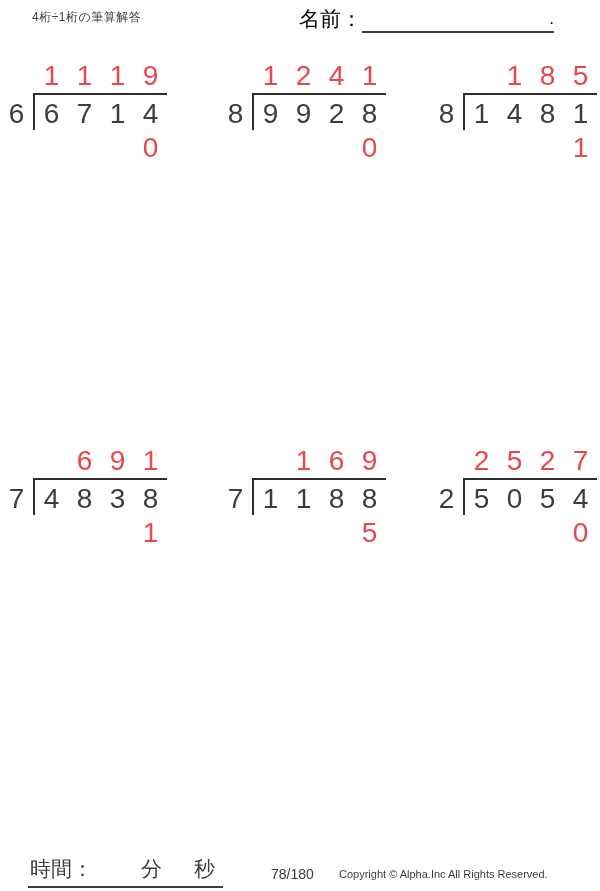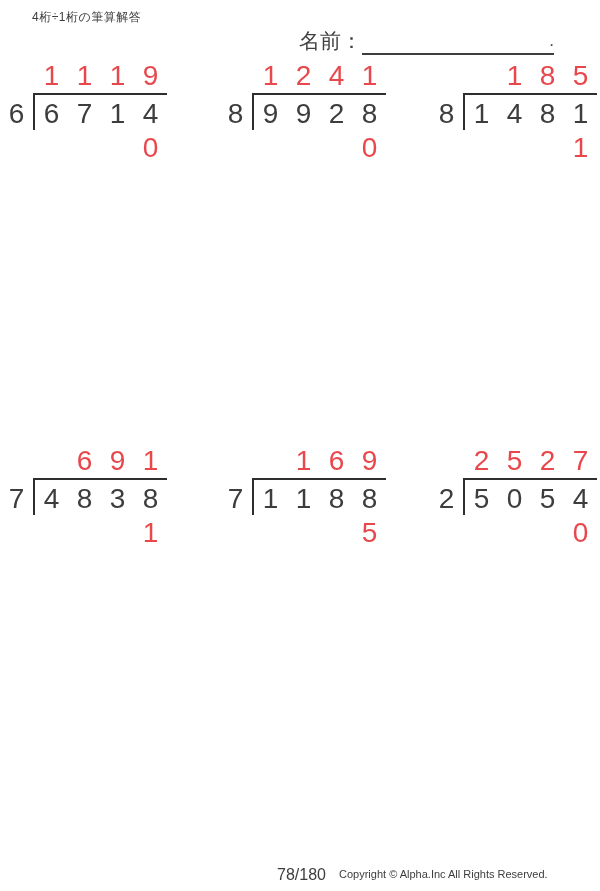--- a/index.html
+++ b/index.html
@@ -10,21 +10,21 @@
   }
   .page { position:absolute; left:0; top:0; width:600px; height:891px; background:#ffffff; }
 
   
   .worksheet-title {
     position:absolute; left:32px; top:9px;
     font-size:12px; letter-spacing:0.5px; color:#3d3d3d;
   }
   .name-block {
     position:absolute; left:299px; top:5px;
-    font-size:21px; color:#404040; white-space:nowrap;margin-top:22px;
+    font-size:21px; color:#000000; white-space:nowrap;
   }
   .name-line {
     display:inline-block; width:192px; height:25px;
     border-bottom:2px solid #3d3d3d;
     text-align:right; font-size:17px; vertical-align:bottom; line-height:25px;
   }
 
   
   .problem { position:absolute; width:167px; }
   .cell {
@@ -46,21 +46,21 @@
   .rrow { margin-left:35px; display:flex; margin-top:4px; }
 
   
   .footer-time {
     position:absolute; left:28px; top:855px;
     font-size:21px; color:#3d3d3d; white-space:nowrap;
     border-bottom:2px solid #3d3d3d; padding:0 8px 3px 2px;
   }
   .min-label { margin-left:48px; }
   .sec-label { margin-left:32px; }
-  .page-number { position:absolute; left:277px; top:866px; font-size:16px; color:#3d3d3d; }
+  .page-number { position:absolute; left:271px; top:866px; font-size:14px; color:#3d3d3d; }
   .copyright  { position:absolute; left:339px; top:868px; font-size:11px; color:#3d3d3d; }
 </style>
 </head>
 <body>
 
 <div class="page">
 
   <div class="worksheet-title">4桁÷1桁の筆算解答</div>
 
   <div class="name-block"><span>名前：</span><span class="name-line">.</span></div>
@@ -202,17 +202,18 @@
       </div>
     </div>
     <div class="rrow">
       <span class="cell red"></span>
       <span class="cell red"></span>
       <span class="cell red"></span>
       <span class="cell red">0</span>
     </div>
   </div>
 
+  <div class="footer-time"><span>時間：</span><span class="min-label">分</span><span class="sec-label">秒</span></div>
 
   <div class="page-number">78/180</div>
   <div class="copyright">Copyright © Alpha.Inc All Rights Reserved.</div>
 
 </div>
 
 </body></html>

